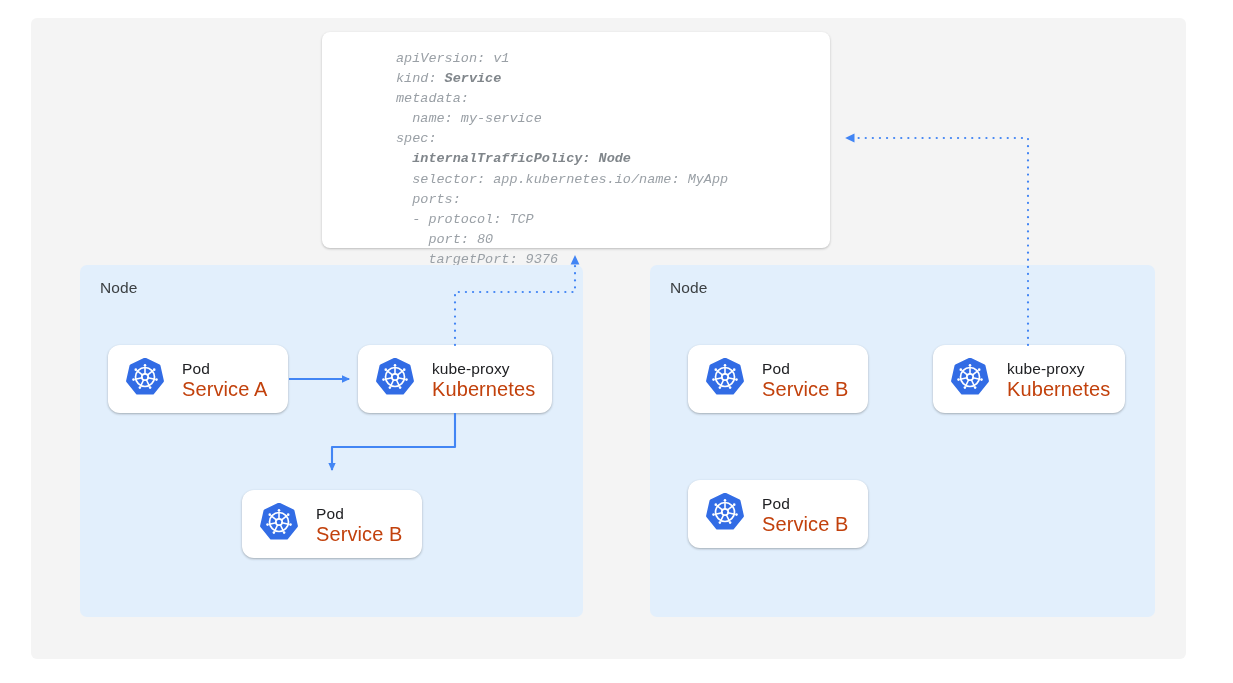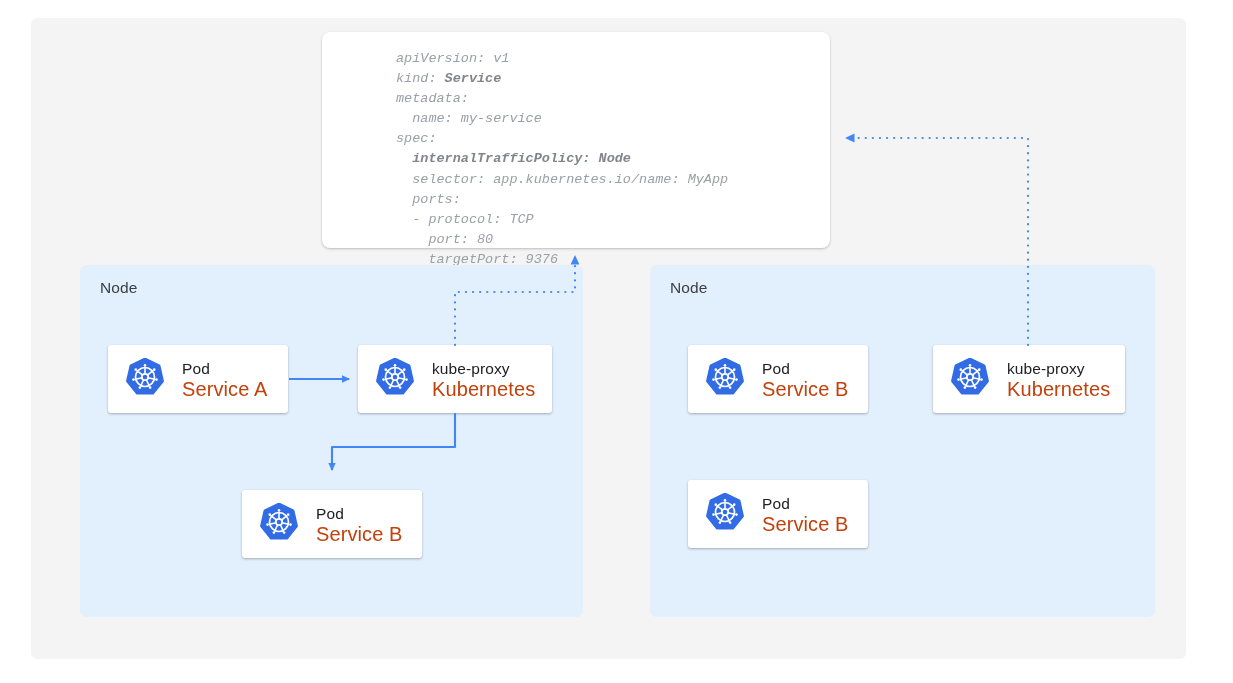--- a/index.html
+++ b/index.html
@@ -51,21 +51,21 @@
     left: 20px; top: 14px;
     font-size: 15.5px;
     color: #3c4043;
     letter-spacing: 0.1px;
   }
 
   
   .card {
     position: absolute;
     background: #ffffff;
-    border-radius: 3px;
+    border-radius: 12px;
     box-shadow: 0 1px 2px rgba(60,64,67,0.28), 0 1px 3px rgba(60,64,67,0.12);
     display: flex;
     align-items: center;
   }
   .card .k8s-icon { margin-left: 18px; flex: 0 0 auto; }
   .card .card-text { margin-left: 18px; display: flex; flex-direction: column; }
   .card-title {
     font-size: 15.5px;
     color: #202124;
     line-height: 20px;

